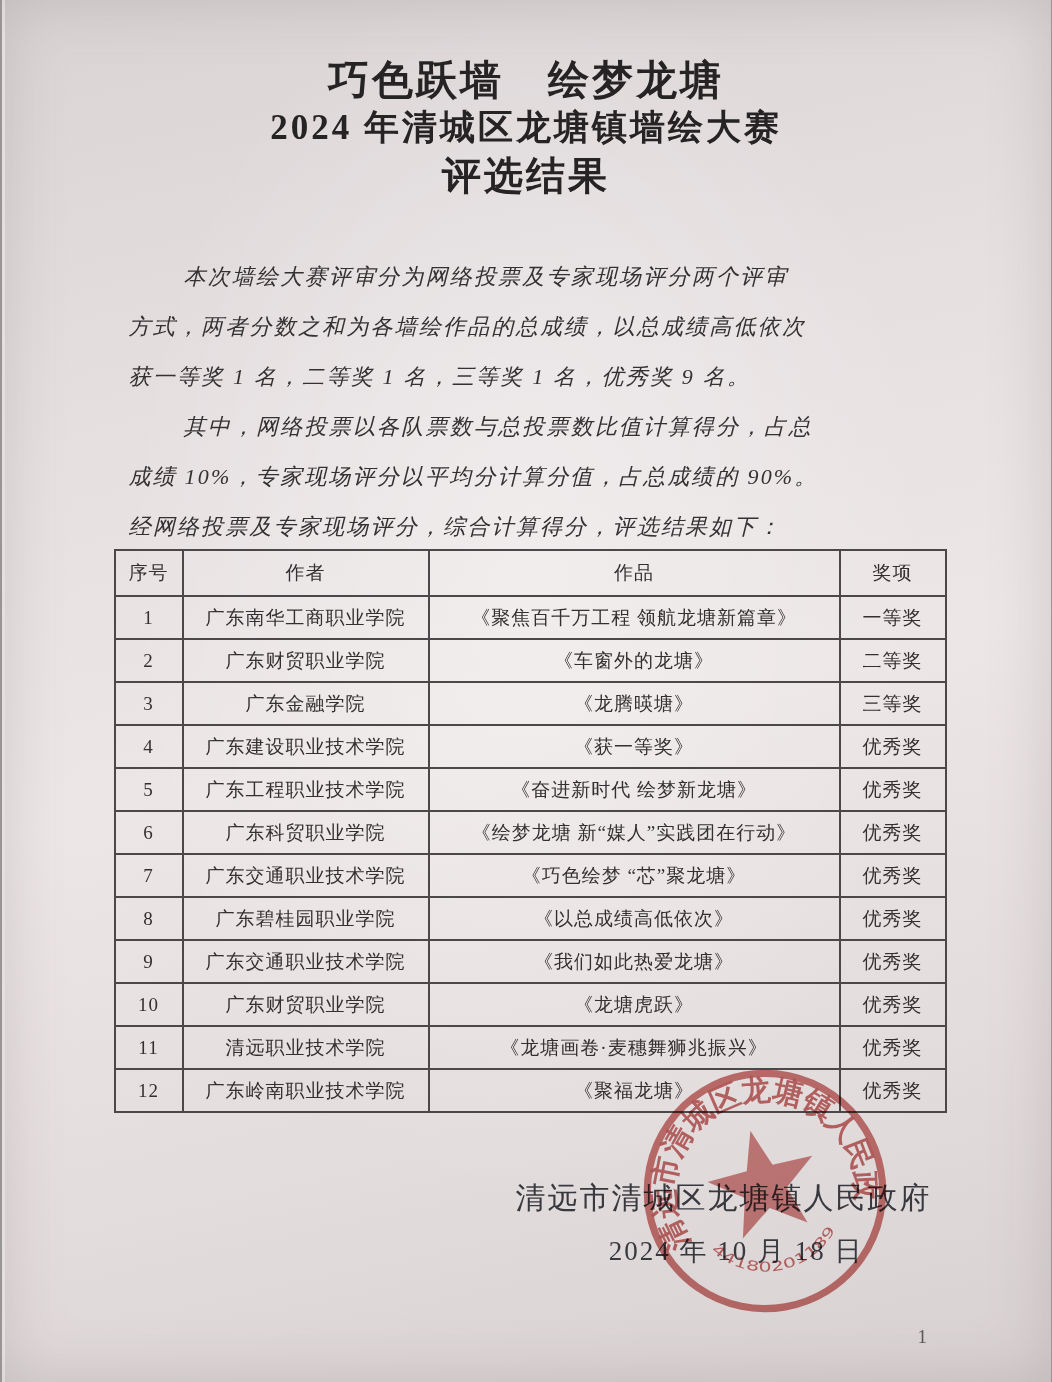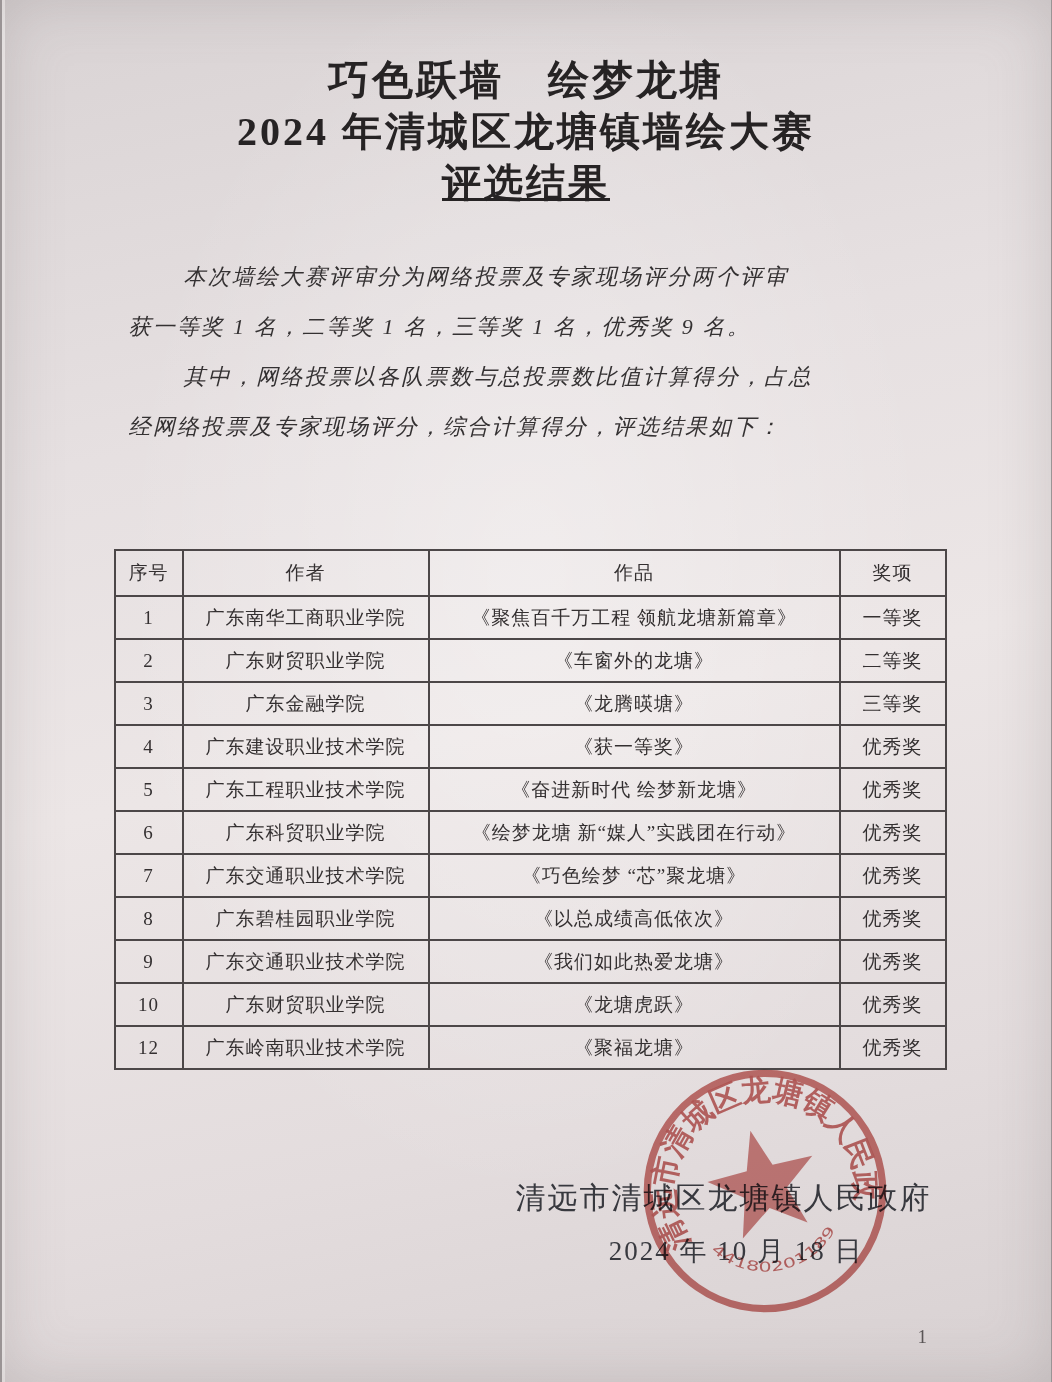--- a/index.html
+++ b/index.html
@@ -14,22 +14,22 @@
       radial-gradient(ellipse at 50% 42%, rgba(255,255,255,0.35) 0%, rgba(255,255,255,0) 55%),
       linear-gradient(168deg, #d9d3d4 0%, #e6e0e1 30%, #ece6e6 52%, #e3dcdd 78%, #d8d1d2 100%);
     box-shadow: inset 0 0 60px rgba(120,110,112,0.25), inset 3px 0 0 #f4f0f0;
     overflow:hidden;
   }
 
   
   .title-block { position:absolute; top:54px; left:0; width:100%; text-align:center; }
   .title-line { font-weight:bold; color:#262324; letter-spacing:3px; line-height:1.28; }
   .title-line.t1 { font-size:41px; }
-  .title-line.t2 { font-size:40px; }
-  .title-line.t3 { font-size:39px;text-decoration:underline; }
+  .title-line.t2 { font-size:35px; }
+  .title-line.t3 { font-size:39px; }
 
   
   .body-block { position:absolute; top:252px; left:127px; width:806px; }
   .bline {
     font-size:22px; line-height:50px; letter-spacing:2.2px;
     white-space:nowrap; color:#343132;font-style:italic;
   }
   .bline.indent { padding-left:55px; }
 
   
@@ -64,22 +64,24 @@
 <div class="page">
 
   <div class="title-block">
     <div class="title-line t1">巧色跃墙　绘梦龙塘</div>
     <div class="title-line t2">2024 年清城区龙塘镇墙绘大赛</div>
     <div class="title-line t3">评选结果</div>
   </div>
 
   <div class="body-block">
     <div class="bline indent">本次墙绘大赛评审分为网络投票及专家现场评分两个评审</div>
+    <div class="bline">方式，两者分数之和为各墙绘作品的总成绩，以总成绩高低依次</div>
     <div class="bline">获一等奖 1 名，二等奖 1 名，三等奖 1 名，优秀奖 9 名。</div>
     <div class="bline indent">其中，网络投票以各队票数与总投票数比值计算得分，占总</div>
+    <div class="bline">成绩 10%，专家现场评分以平均分计算分值，占总成绩的 90%。</div>
     <div class="bline">经网络投票及专家现场评分，综合计算得分，评选结果如下：</div>
   </div>
 
   <table class="results-table">
     <colgroup>
       <col style="width:68px">
         <col style="width:246px">
         <col style="width:411px">
         <col style="width:106px">
     </colgroup>
@@ -146,20 +148,26 @@
           <td>《我们如此热爱龙塘》</td>
           <td>优秀奖</td>
         </tr>
         <tr>
           <td>10</td>
           <td>广东财贸职业学院</td>
           <td>《龙塘虎跃》</td>
           <td>优秀奖</td>
         </tr>
         <tr>
+          <td>11</td>
+          <td>清远职业技术学院</td>
+          <td>《龙塘画卷·麦穗舞狮兆振兴》</td>
+          <td>优秀奖</td>
+        </tr>
+        <tr>
           <td>12</td>
           <td>广东岭南职业技术学院</td>
           <td>《聚福龙塘》</td>
           <td>优秀奖</td>
         </tr>
       </tbody>
   </table>
 
   <div class="sig-org">清远市清城区龙塘镇人民政府</div>
   <div class="sig-date">2024 年 10 月 18 日</div>

